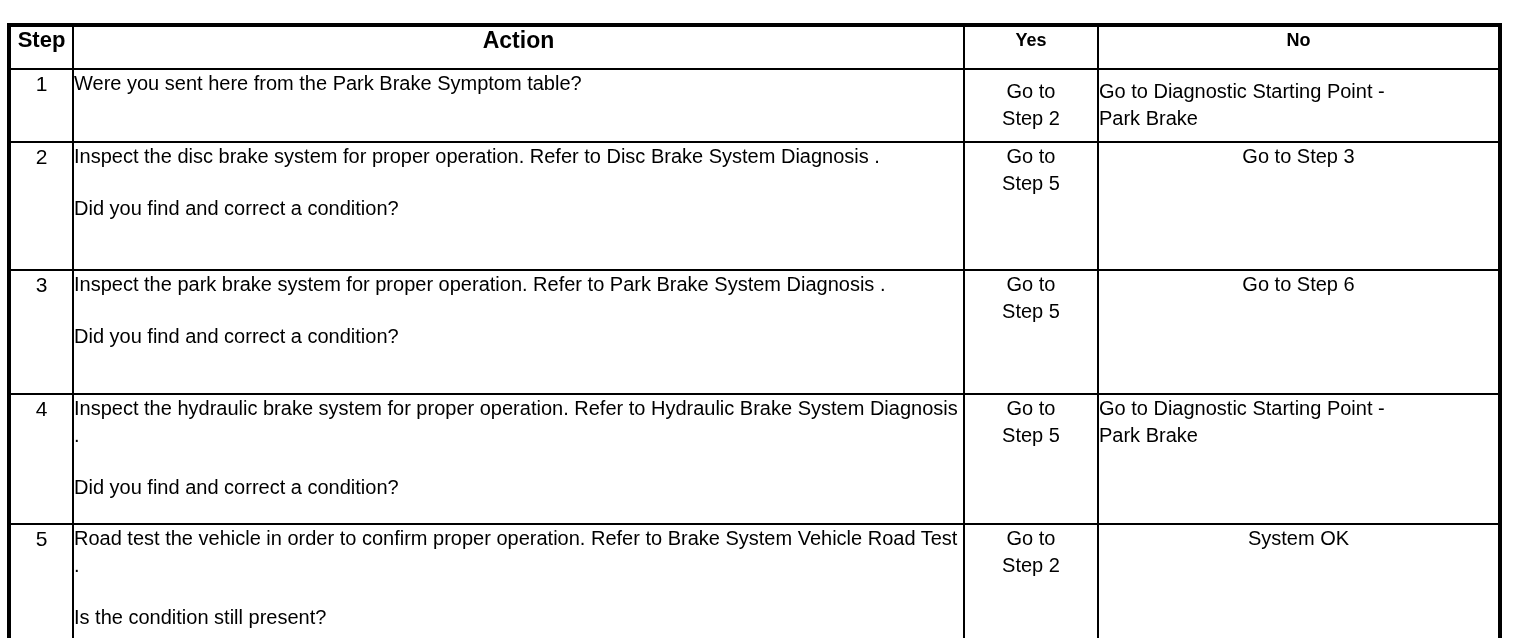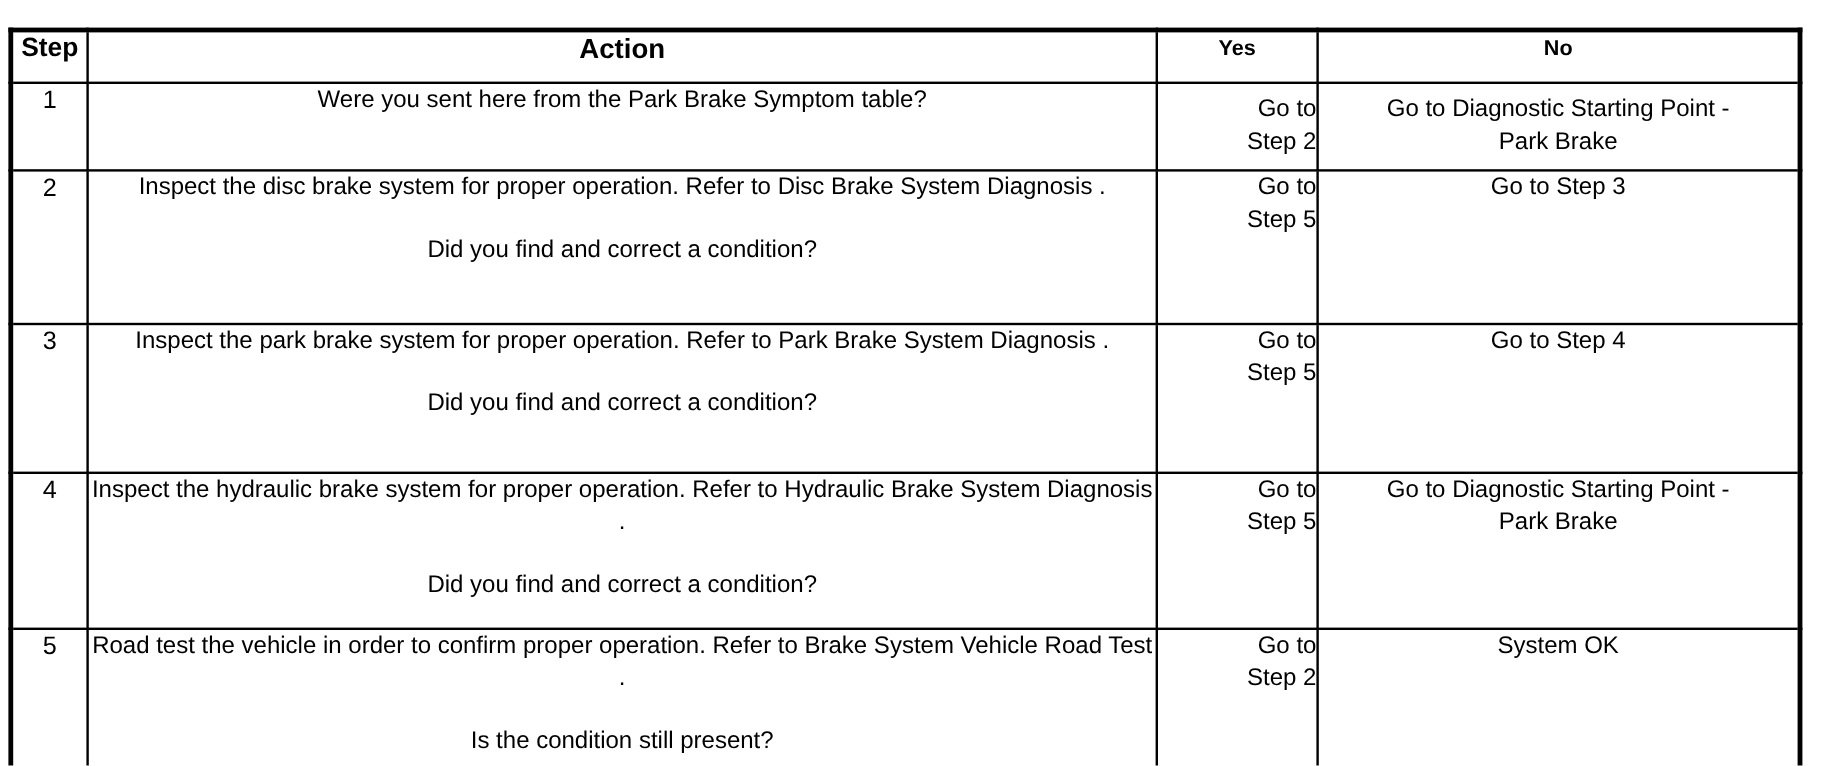--- a/index.html
+++ b/index.html
@@ -74,37 +74,37 @@
     line-height: 27px;
   }
 
   td.cell-step {
     text-align: center;
     vertical-align: middle;
     font-size: 21px;
   }
 
   td.cell-action {
-    text-align: center;
+    text-align: left;
     vertical-align: top;
     padding: 8px 6px 6px 8px;
     border-radius: 14px;
   }
 
   td.cell-yes {
-    text-align: right;
+    text-align: center;
     vertical-align: bottom;
     padding: 0 4px 6px 4px;
   }
 
   td.cell-no {
     vertical-align: bottom;
     padding: 0 4px 6px 8px;
   }
-  td.cell-no.align-left   { text-align: center; }
+  td.cell-no.align-left   { text-align: left; }
   td.cell-no.align-center { text-align: center; margin-left: 10px; }
 
   
   tr.row-1 td.cell-yes { vertical-align: top; padding-top: 8px; }
   tr.row-1 td.cell-no  { vertical-align: top; padding-top: 8px; }
 
   .action-line { display: block; white-space: normal; }
   .action-gap  { display: block; height: 25px; }
 
   .stack-line { display: block; }
@@ -169,21 +169,21 @@
         <td class="cell-action">
           <span class="action-line">Inspect the park brake system for proper operation. Refer to Park Brake System Diagnosis .</span>
           <span class="action-gap"></span>
           <span class="action-line">Did you find and correct a condition?</span>
         </td>
         <td class="cell-yes">
           <span class="stack-line">Go to</span>
           <span class="stack-line">Step 5</span>
         </td>
         <td class="cell-no align-center">
-          <span class="stack-line">Go to Step 4</span>
+          <span class="stack-line">Go to Step 6</span>
         </td>
       </tr>
 
       <tr class="row-4" style="height:130px;">
         <td class="cell-step">4</td>
         <td class="cell-action">
           <span class="action-line">Inspect the hydraulic brake system for proper operation. Refer to Hydraulic Brake System Diagnosis .</span>
           <span class="action-gap"></span>
           <span class="action-line">Did you find and correct a condition?</span>
         </td>

